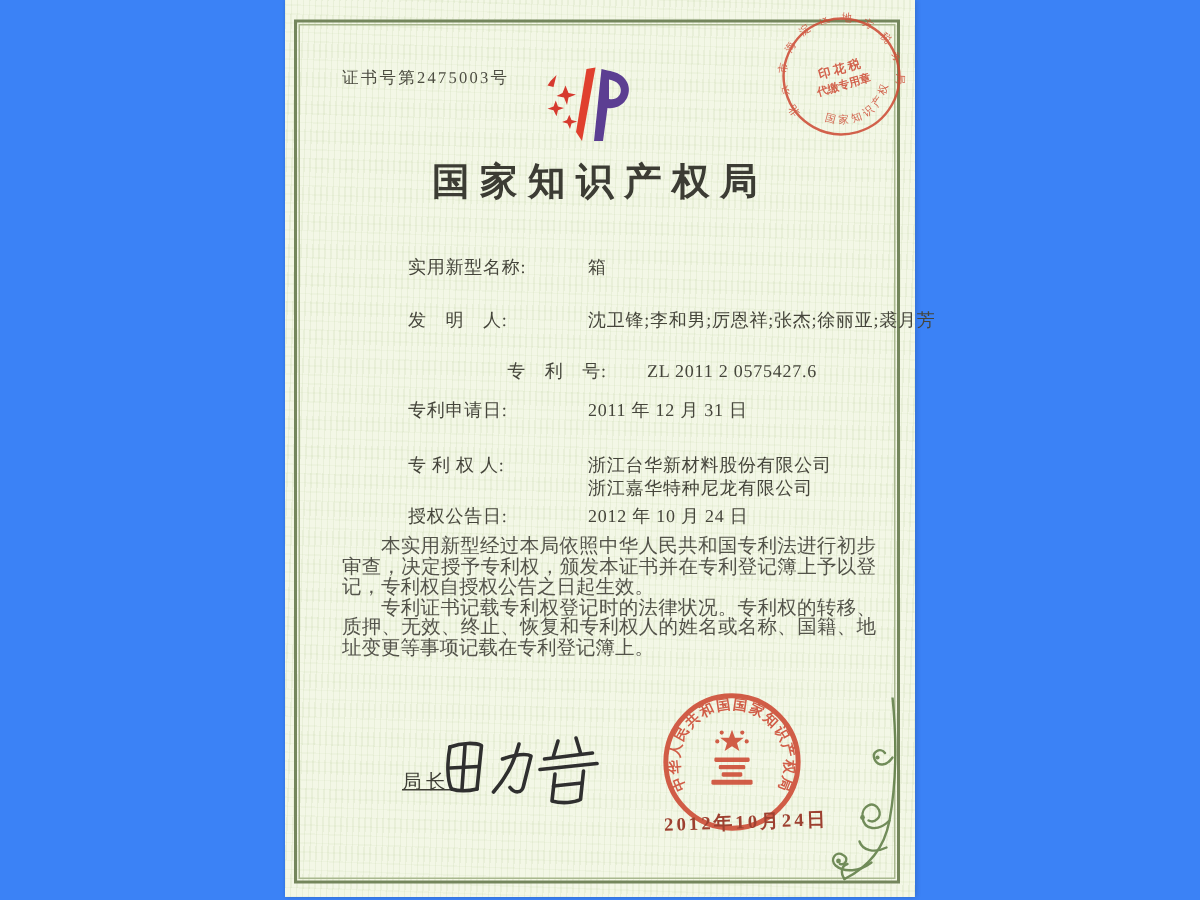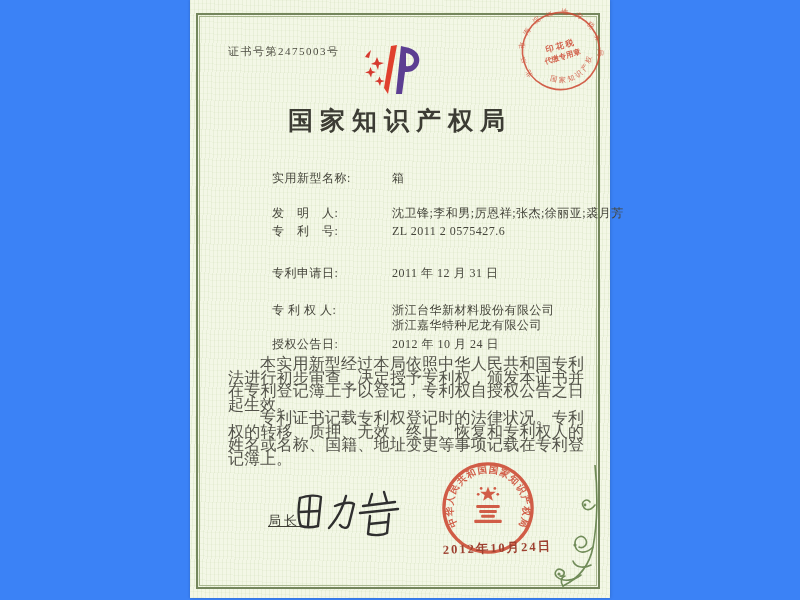--- a/index.html
+++ b/index.html
@@ -31,25 +31,25 @@
   .title{
     position:absolute;left:0;top:104px;width:100%;text-align:center;
     font-size:25px;font-weight:bold;letter-spacing:7px;color:#3c3c34;
   }
 
   .fields{position:absolute;left:38px;top:0;right:26px;}
   .field-row{position:absolute;left:0;right:0;font-size:12px;color:#45453b;line-height:15px;white-space:nowrap;padding-left:44px;}
   .field-row .lbl{display:inline-block;width:120px;letter-spacing:0.5px;}
   .field-row .val{letter-spacing:0.5px;}
   .val2{display:block;margin-left:120px;letter-spacing:0.5px;}
-  .r0{top:171px;} .r1{top:206px;} .r2{top:224px;} .r3{top:266px;} .r4{top:303px;} .r5{top:337px;}
+  .r0{top:171px;} .r1{top:206px;} .r2{top:240px;text-align:center;} .r3{top:266px;} .r4{top:303px;} .r5{top:337px;}
 
   .paragraphs{
     position:absolute;left:38px;right:26px;top:357px;
-    font-size:16px;line-height:13.5px;color:#53534a;text-align:justify;
+    font-size:13px;line-height:13.5px;color:#53534a;text-align:justify;
   }
   .paragraphs p{margin:0;text-indent:2em;}
 
   .sig-label{position:absolute;left:78px;top:512px;font-size:13px;letter-spacing:3px;color:#3e3e35;text-decoration:underline;}
   .sig-svg{position:absolute;left:100px;top:486px;width:120px;height:56px;}
 
   .grant-seal{position:absolute;left:249px;top:459px;width:98px;height:98px;opacity:0.88;}
   .seal-date{
     position:absolute;left:225px;top:540px;width:165px;text-align:center;
     font-size:12.5px;font-weight:bold;color:#9d4030;letter-spacing:2px;transform:rotate(-2deg);

